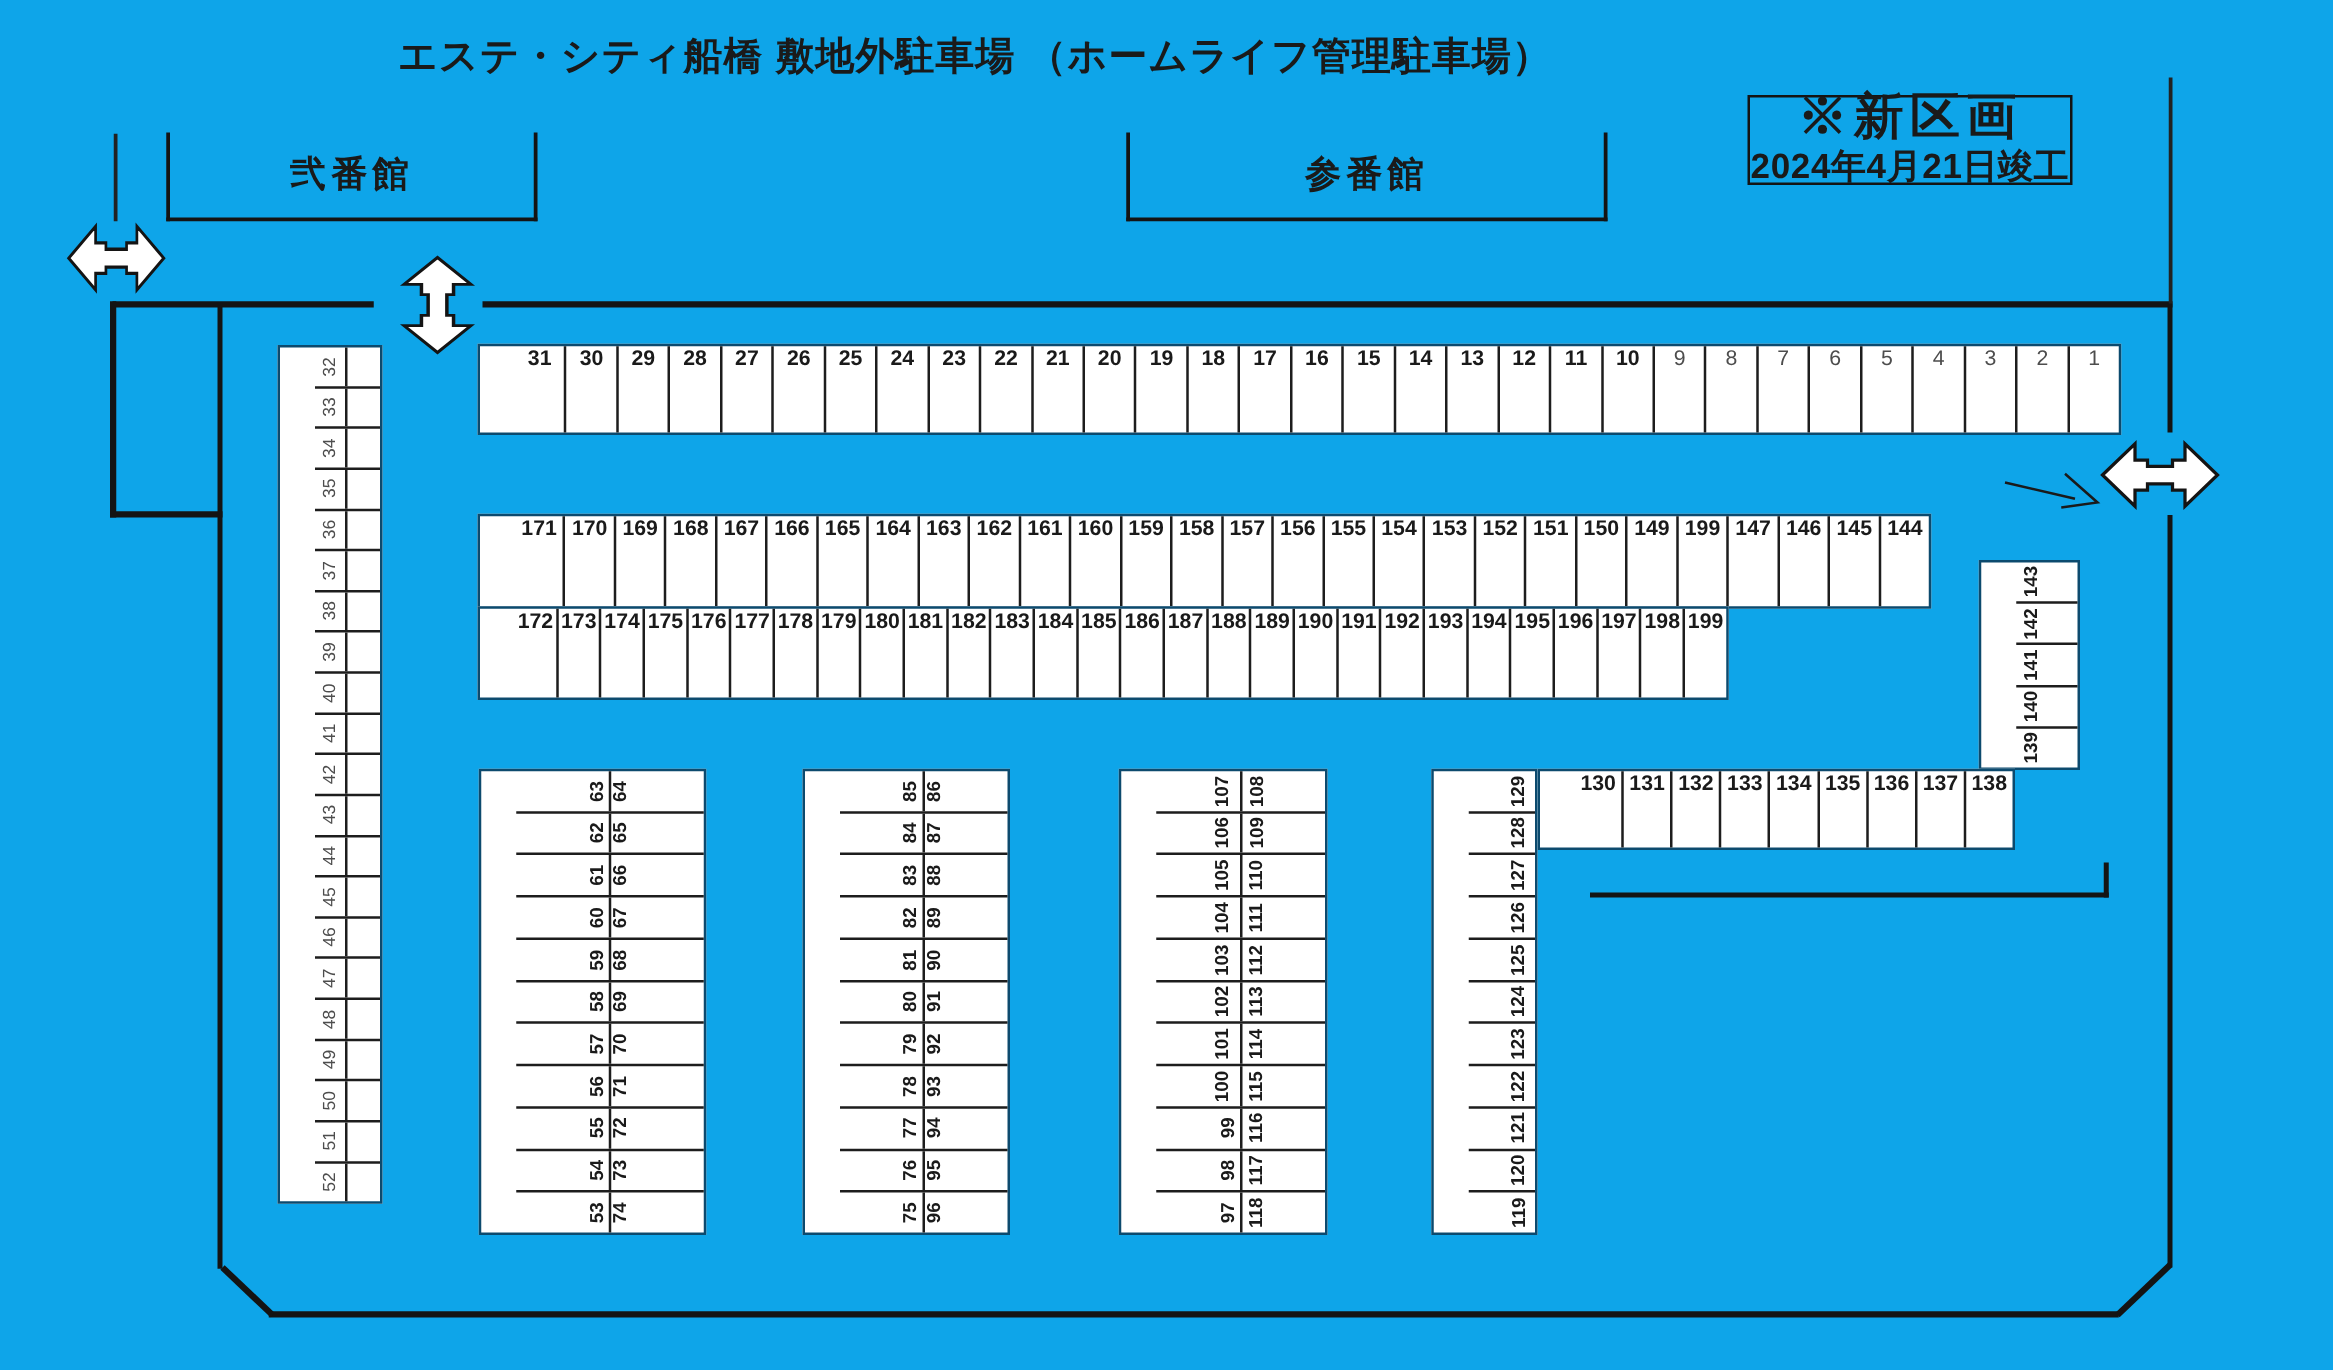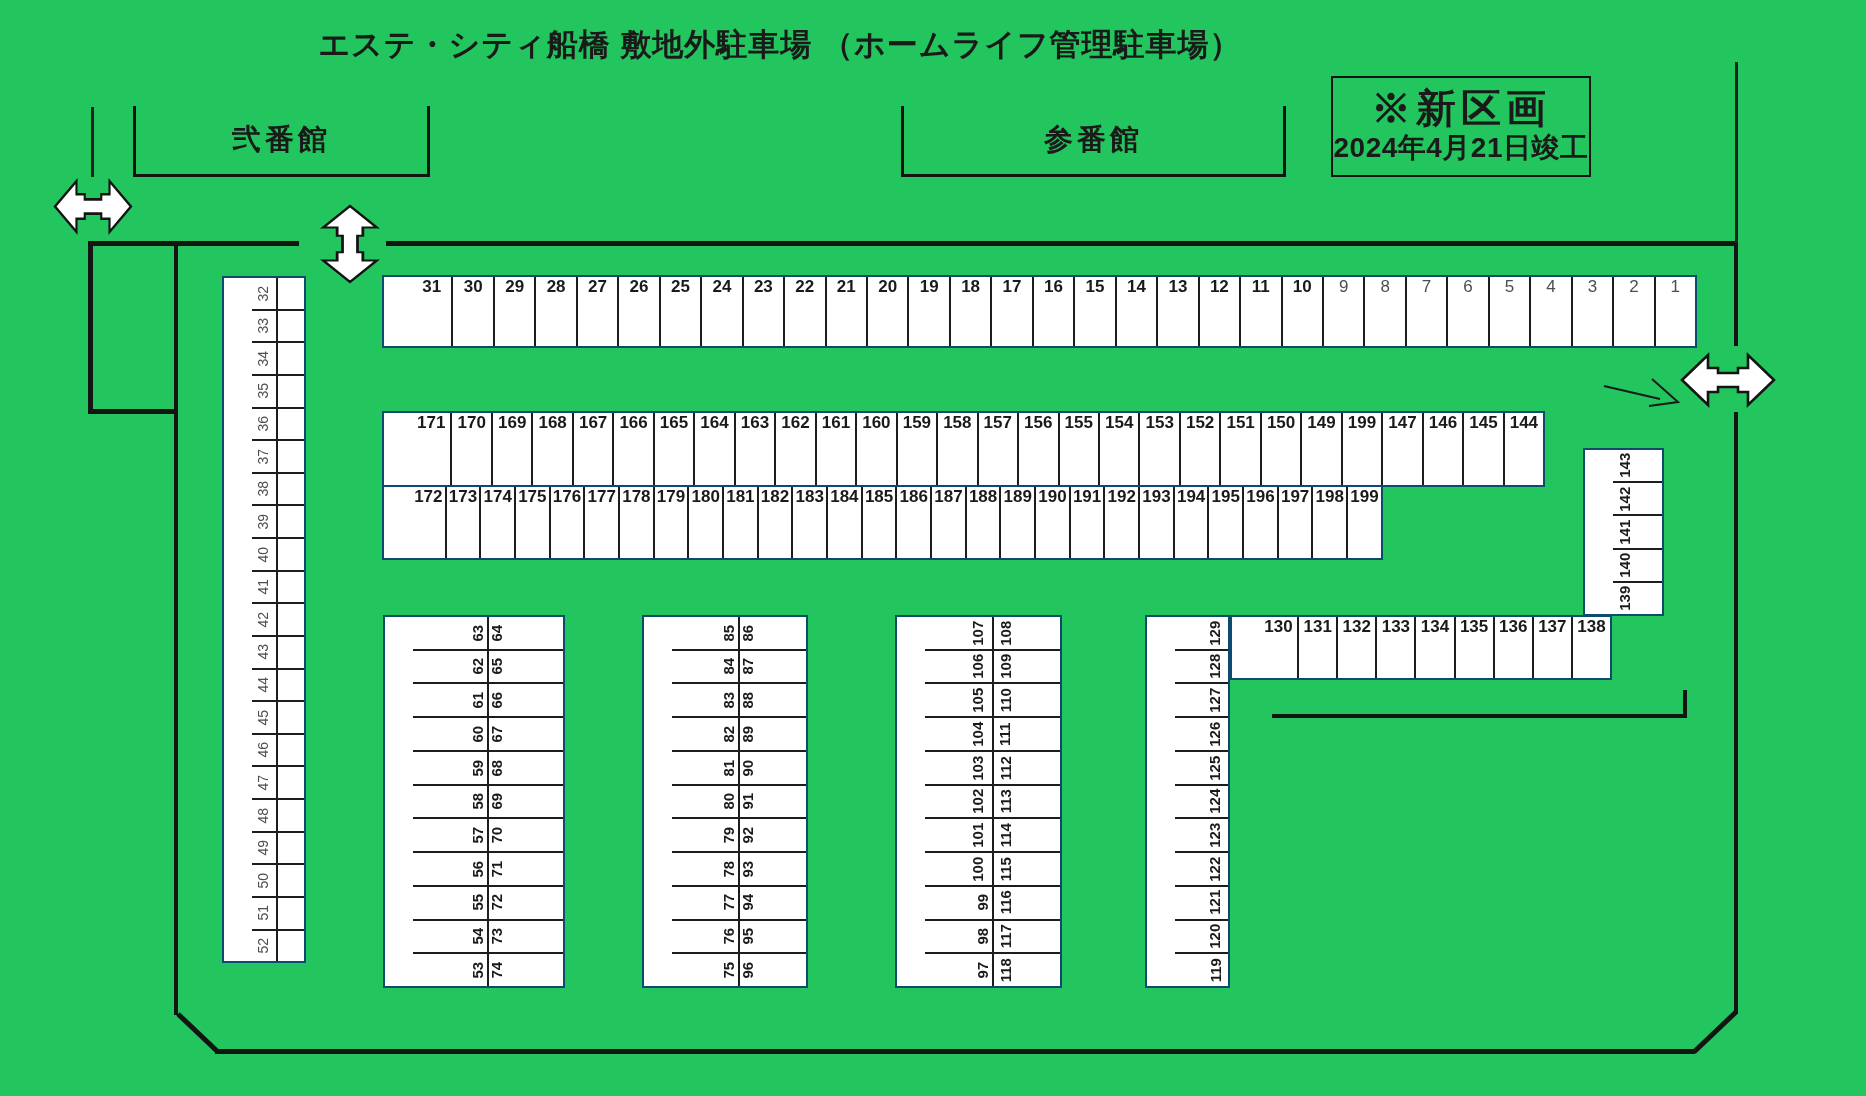--- a/index.html
+++ b/index.html
@@ -1,27 +1,27 @@
 <!DOCTYPE html>
 <html><head>
 <meta charset="utf-8">
 <style>
   html,body{margin:0;padding:0;background:#fff;}
-  #canvas{position:relative;width:1866px;height:1096px;background:#22c55e;overflow:hidden;
+  #canvas{position:relative;width:1866px;height:1096px;background:#0ea5e9;overflow:hidden;
           font-family:"Liberation Sans",sans-serif;color:#1a1a1a;}
   .line{position:absolute;background:#141414;}
   .thinline{position:absolute;background:#222;}
 
   
   .title{position:absolute;left:0;top:24px;width:1560px;text-align:center;
          font-size:31px;font-weight:bold;letter-spacing:1px;}
   .bldg{position:absolute;height:71px;border:3px solid #141414;border-top:none;
         display:flex;align-items:center;justify-content:center;
         font-size:29px;font-weight:bold;letter-spacing:4px;box-sizing:border-box;}
-  .notice{position:absolute;left:1331px;top:76px;width:260px;height:101px;
+  .notice{position:absolute;left:1398px;top:76px;width:260px;height:72px;
           border:2.5px solid #141414;box-sizing:border-box;display:flex;flex-direction:column;
           align-items:center;justify-content:center;text-align:center;}
   .notice .h{font-size:40px;font-weight:bold;letter-spacing:5px;line-height:1.05;}
   .notice .d{font-size:28px;font-weight:bold;letter-spacing:0.5px;}
   .park-label{position:absolute;left:1320px;top:830px;width:340px;text-align:center;
               font-size:36px;font-weight:400;color:#2b2b2b;letter-spacing:3px;}
 
   
   .table{position:absolute;border:2px solid #0c4a6e;box-sizing:border-box;display:flex;background:#fff;padding-left:28px;}
   .table.h{flex-direction:row;}

